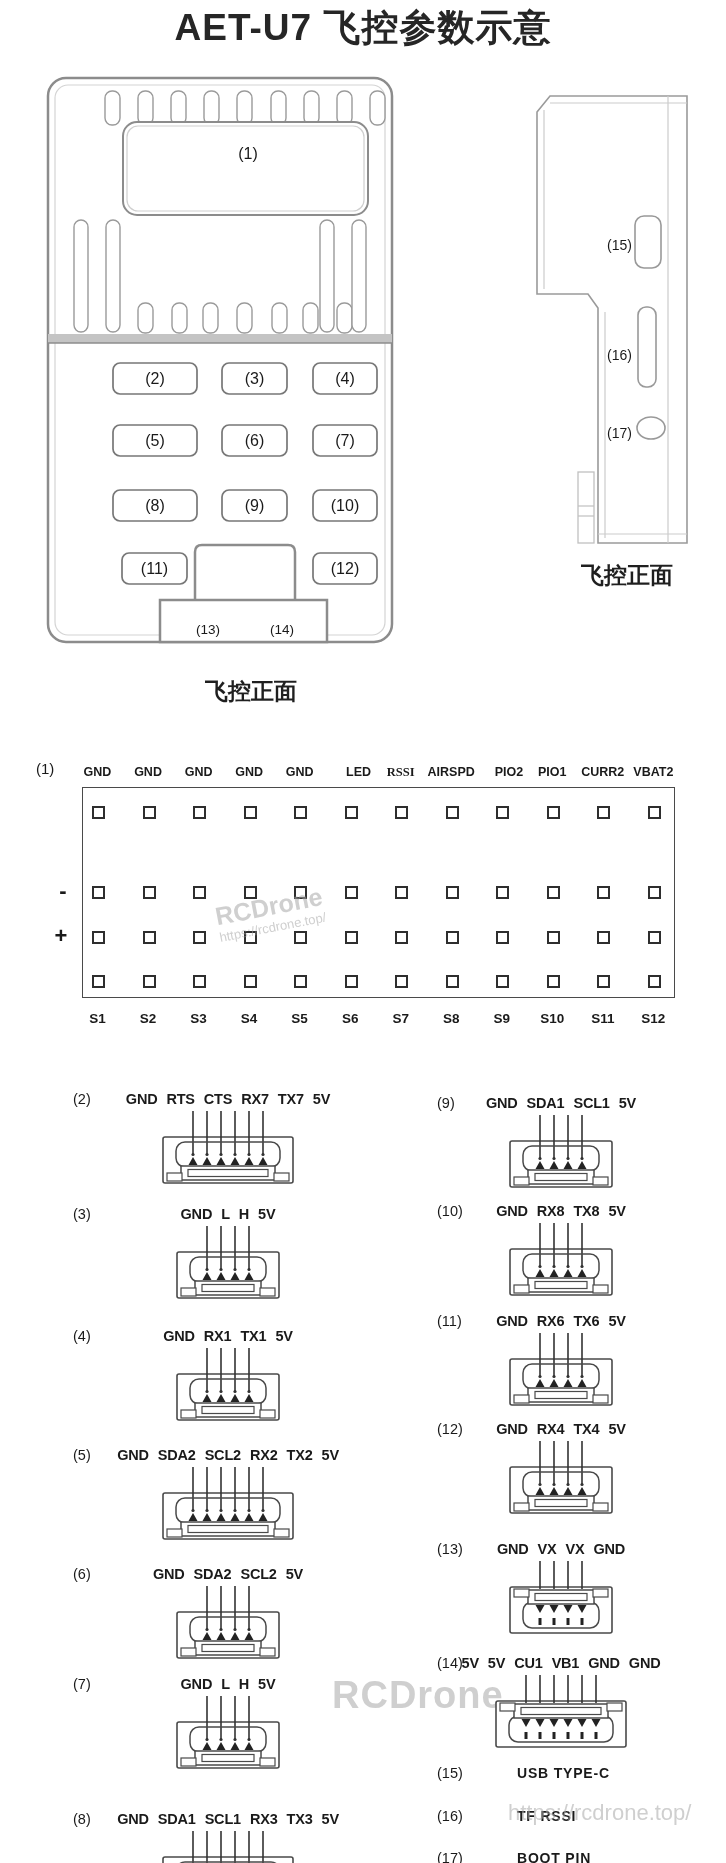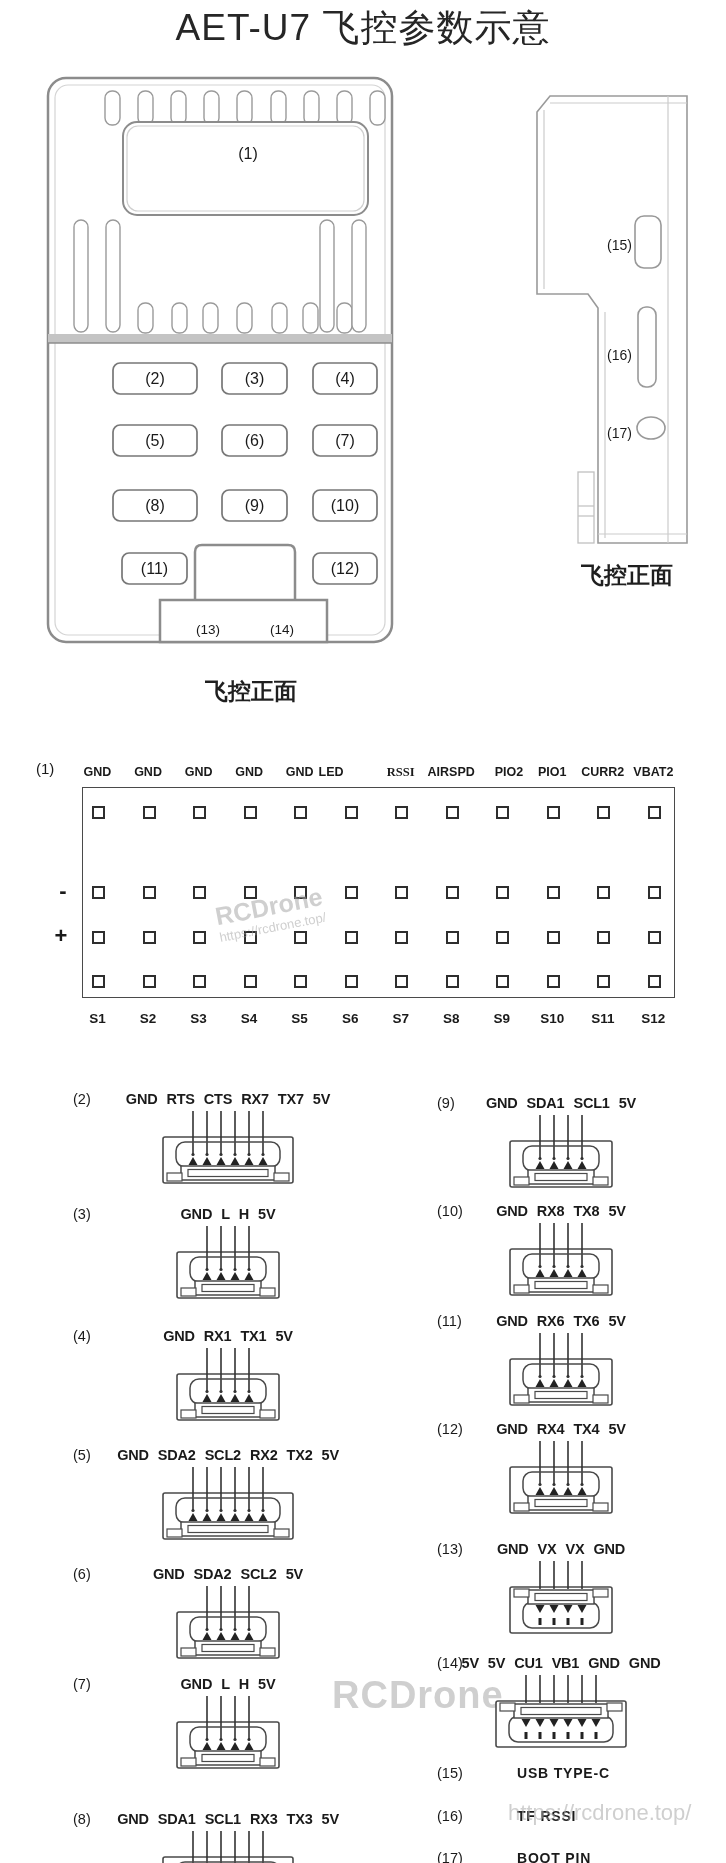--- a/index.html
+++ b/index.html
@@ -3,21 +3,21 @@
 <meta charset="utf-8">
 <style>
   * { margin:0; padding:0; box-sizing:border-box; }
   html,body { background:#fff; }
   .canvas {
     position:relative; width:726px; height:1863px; background:#fff; overflow:hidden;
     font-family:"Liberation Sans","DejaVu Sans",sans-serif; color:#1a1a1a;
   }
   .title {
     position:absolute; top:3px; left:0; width:100%; text-align:center;
-    font-size:37px; font-weight:400; letter-spacing:1px; color:#262626; white-space:nowrap;
+    font-size:37px; font-weight:700; letter-spacing:1px; color:#262626; white-space:nowrap;
   }
   .caption { position:absolute; font-size:23px; font-weight:600; color:#1f1f1f; text-align:center; }
   svg { position:absolute; }
   svg text { fill:#1a1a1a; font-family:"Liberation Sans","DejaVu Sans",sans-serif; }
 
   .grid-ref { position:absolute; left:36px; top:760px; font-size:15px; }
   .grid-top, .grid-bottom { position:absolute; left:0; width:726px; height:16px; }
   .grid-top { top:765px; }
   .grid-bottom { top:1011px; }
   .grid-col-label { position:absolute; transform:translateX(-50%); font-size:12.5px; font-weight:700; white-space:nowrap; }
@@ -152,21 +152,21 @@
   </svg>
   <div class="caption" style="left:562px;top:560px;width:130px">飞控正面</div>
 
   <div class="grid-ref">(1)</div>
   <div class="grid-top">
       <span class="grid-col-label" style="left: 97.5px;">GND</span>
       <span class="grid-col-label" style="left: 148.03px;">GND</span>
       <span class="grid-col-label" style="left: 198.56px;">GND</span>
       <span class="grid-col-label" style="left: 249.09px;">GND</span>
       <span class="grid-col-label" style="left: 299.62px;">GND</span>
-      <span class="grid-col-label" style="left: 331px;">LED</span>
+      <span class="grid-col-label" style="left: 342px; padding-left: 33px;">LED</span>
       <span class="grid-col-label" style="left: 400.68px; font-family: Liberation Serif, serif;">RSSI</span>
       <span class="grid-col-label" style="left: 451.21px;">AIRSPD</span>
       <span class="grid-col-label" style="left: 509px;">PIO2</span>
       <span class="grid-col-label" style="left: 552.27px;">PIO1</span>
       <span class="grid-col-label" style="left: 602.8px;">CURR2</span>
       <span class="grid-col-label" style="left: 653.33px;">VBAT2</span>
     </div>
   <div class="pin-grid-box">
       <div class="pin-sq" style="left: 9px; top: 17.5px;"></div>
       <div class="pin-sq" style="left: 59.53px; top: 17.5px;"></div>

